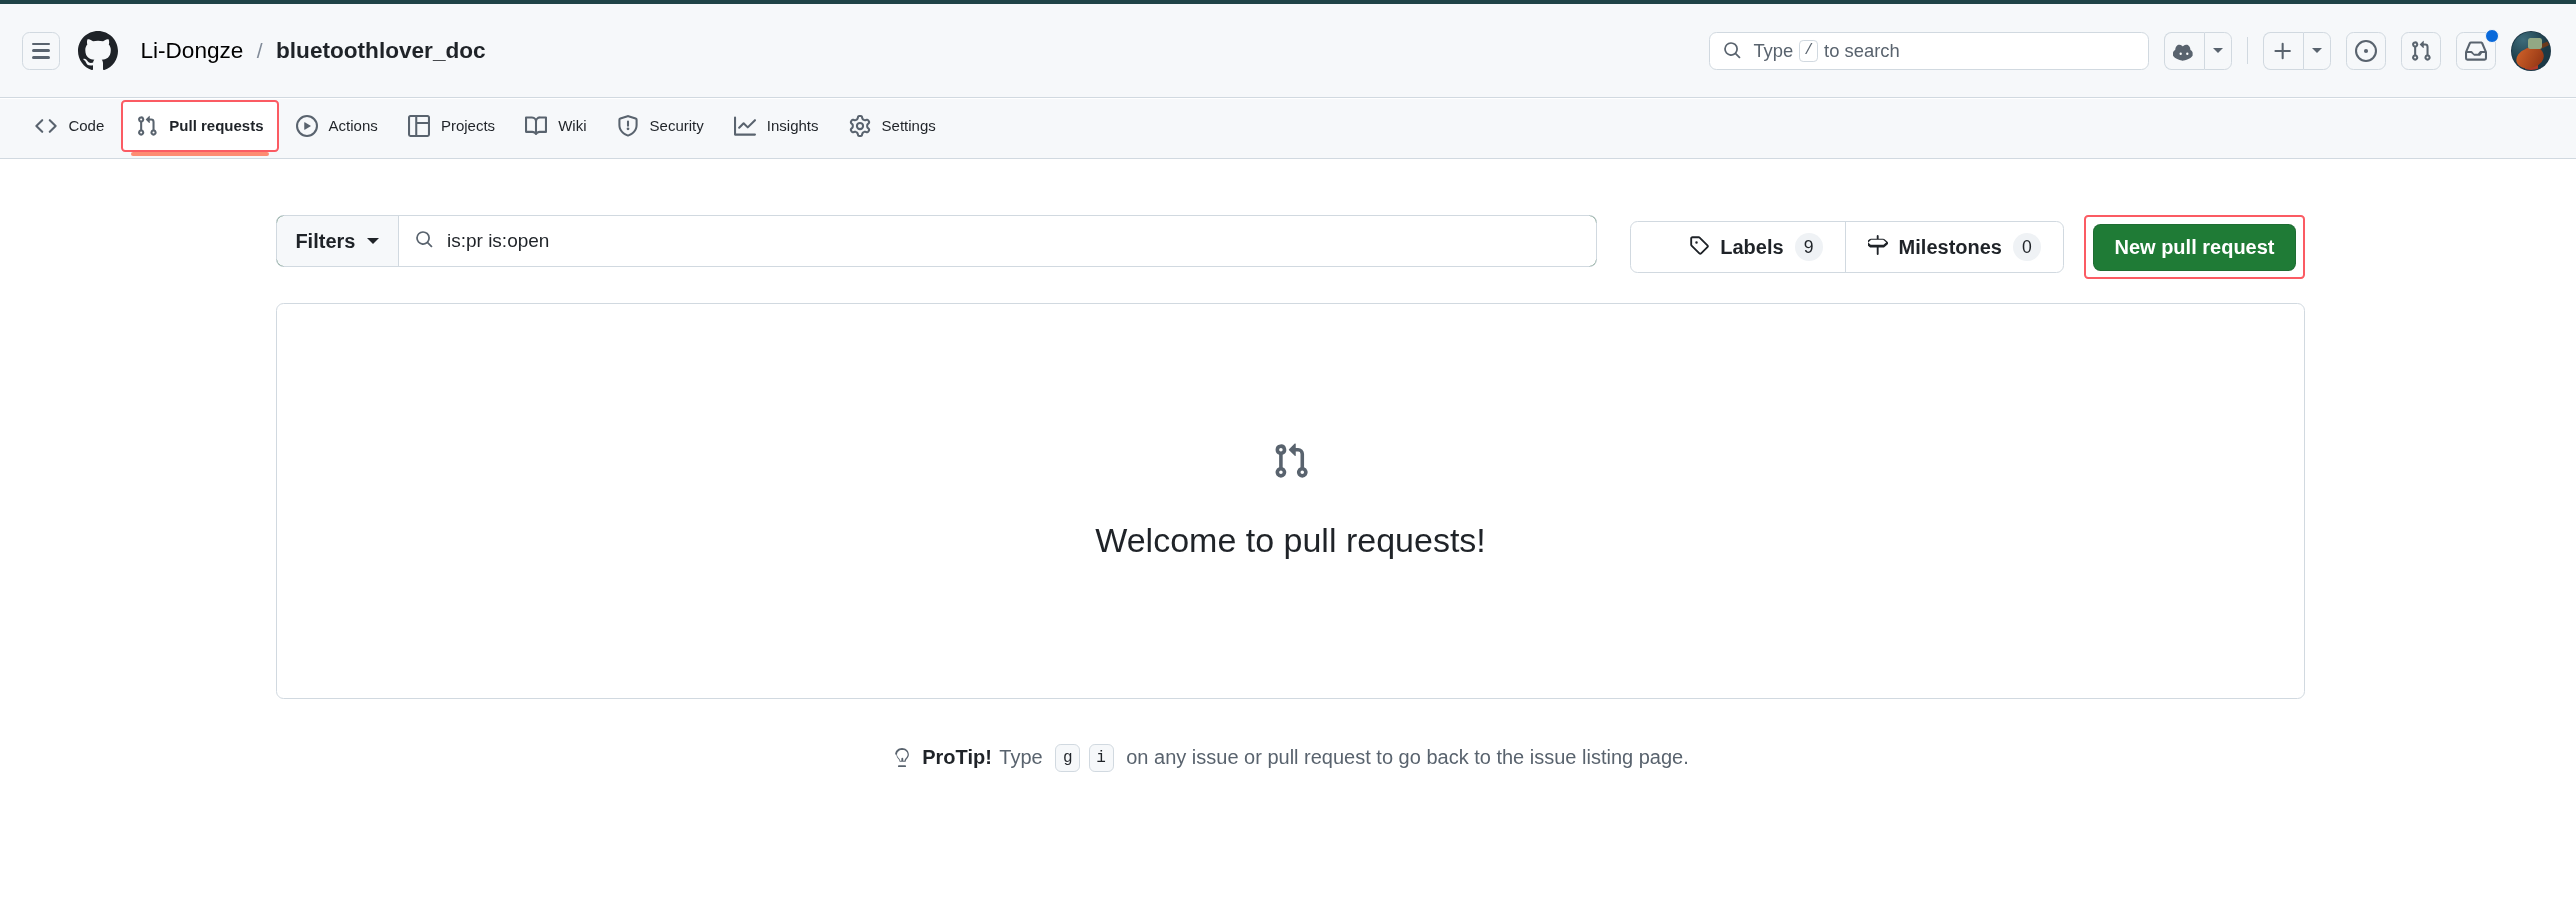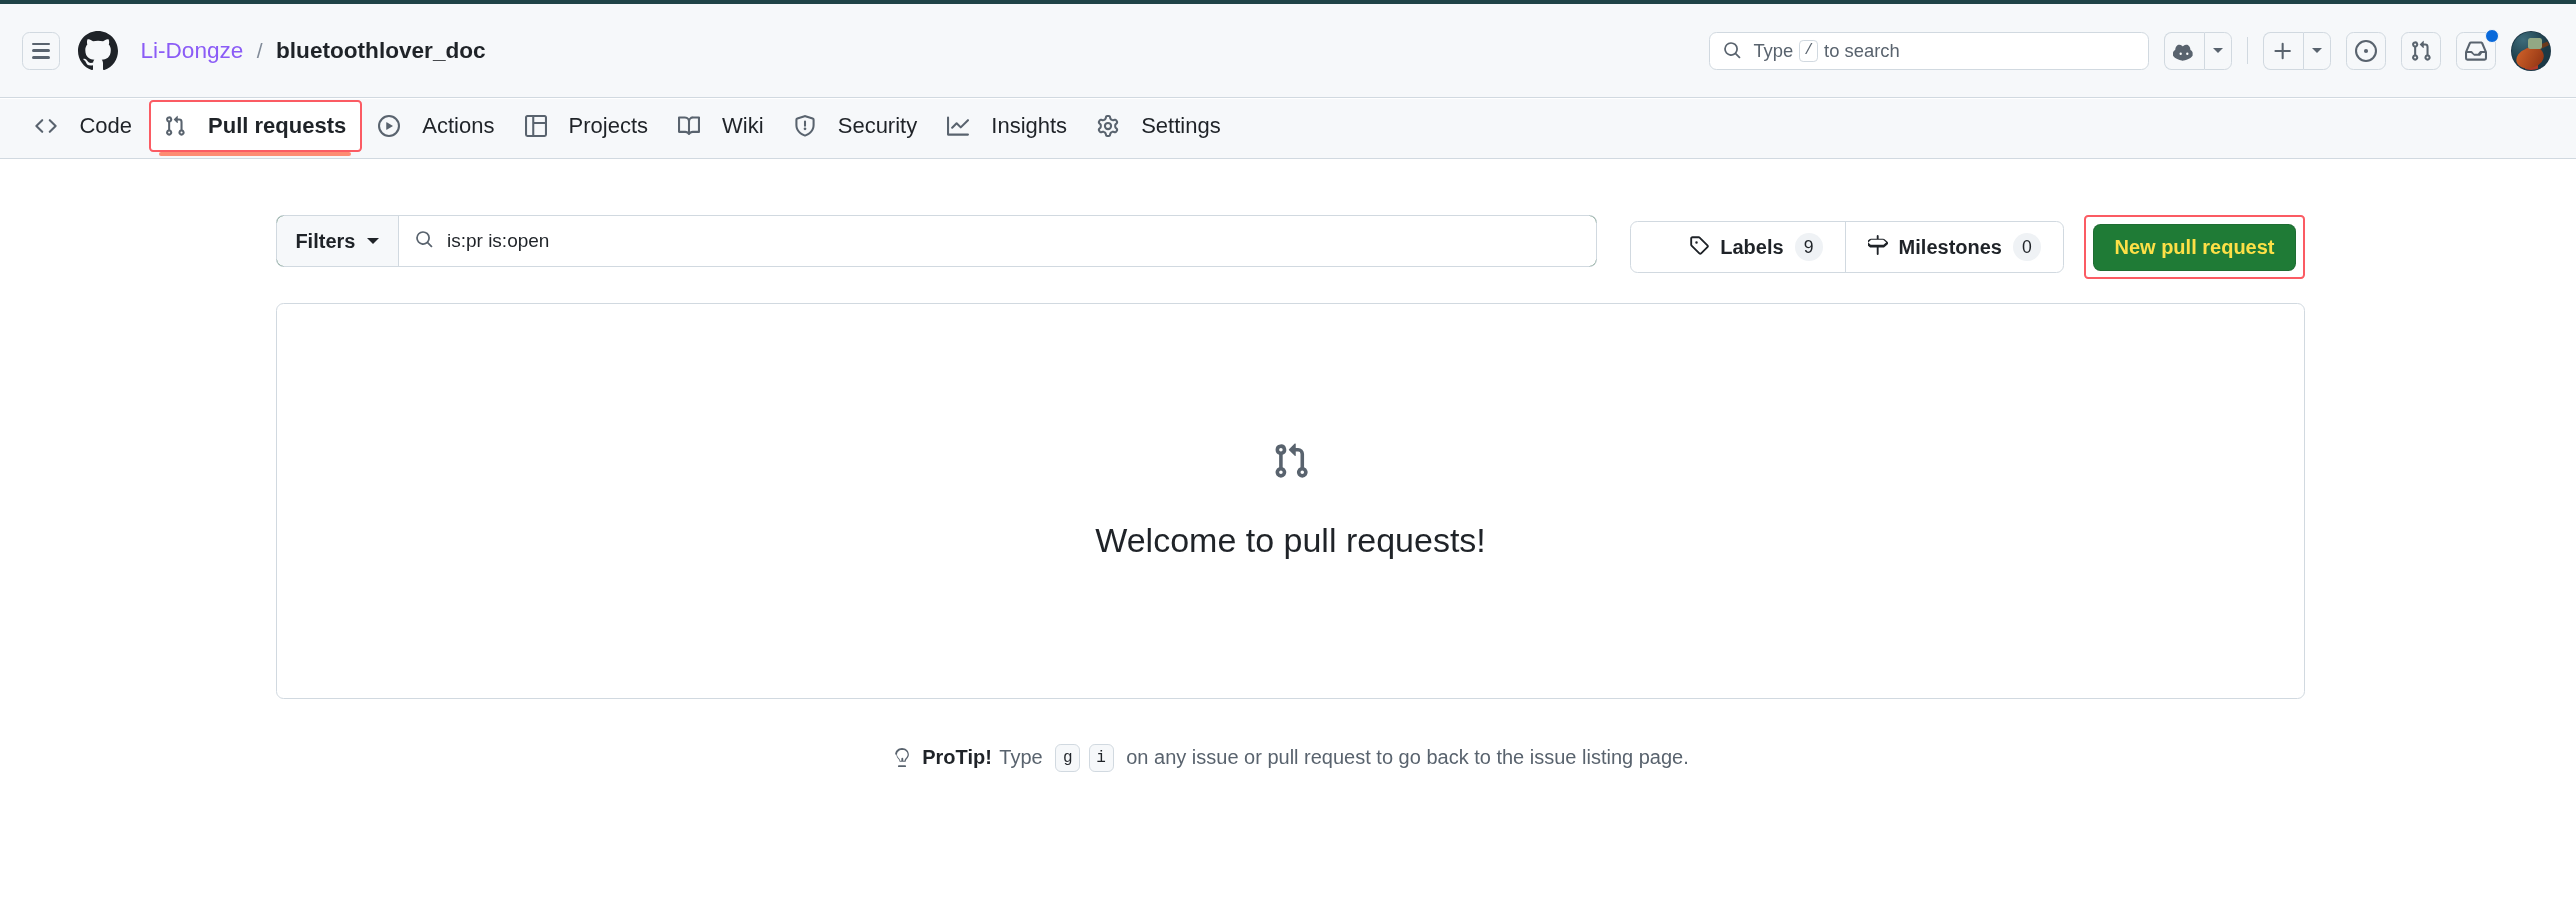--- a/index.html
+++ b/index.html
@@ -61,21 +61,21 @@
   }
   .gh-logo svg { width: 40px; height: 40px; fill: #1f2328; }
 
   .breadcrumb {
     display: flex; align-items: center;
     margin-left: 22px;
     font-size: 22.6px;
     white-space: nowrap;
   }
   .breadcrumb .owner {
-    color: #8b5cf6;
+    color: #000000;
     text-decoration: none;
     font-weight: 400;
   }
   .breadcrumb .sep {
     color: #818b98;
     margin: 0 13.4px;
     font-size: 21px;
   }
   .breadcrumb .repo {
     color: #1f2328;
@@ -242,25 +242,25 @@
     height: 60px;
     background: #f6f8fa;
     border-bottom: 0.8px solid #d1d9e0;
     display: flex;
     align-items: flex-start;
     padding-left: 22px;
   }
   .nav-tab {
     display: flex;
     align-items: center;
-    gap: 22px;
+    gap: 11px;
     height: 53px;
     padding: 0 13.4px;
     margin-right: 3.3px;
-    font-size: 22px;
+    font-size: 15px;
     color: #1f2328;
     text-decoration: none;
     cursor: pointer;
     position: relative;
     white-space: nowrap;
   }
   .nav-tab .tab-ico { display: flex; align-items: center; }
   .nav-tab .tab-ico svg { width: 22px; height: 22px; fill: #59636e; }
   .nav-tab.active { font-weight: 700; }
   .nav-tab.active .under {
@@ -391,21 +391,21 @@
     border: 2.5px solid #fb5b63;
     border-radius: 4.2px;
     background: #ffffff;
     padding: 6.7px 7.5px;
     display: flex; align-items: center;
   }
   .npr-btn {
     height: 47px;
     padding: 0 20px;
     background: #1f7b36;
-    color: #fde047;
+    color: #ffffff;
     border: 0.8px solid rgba(31,35,40,.15);
     border-radius: 7.5px;
     font-size: 20px;
     font-weight: 700;
     cursor: pointer;
     font-family: "Liberation Sans", sans-serif;
     white-space: nowrap;
     display: flex; align-items: center; justify-content: center;
   }
 

